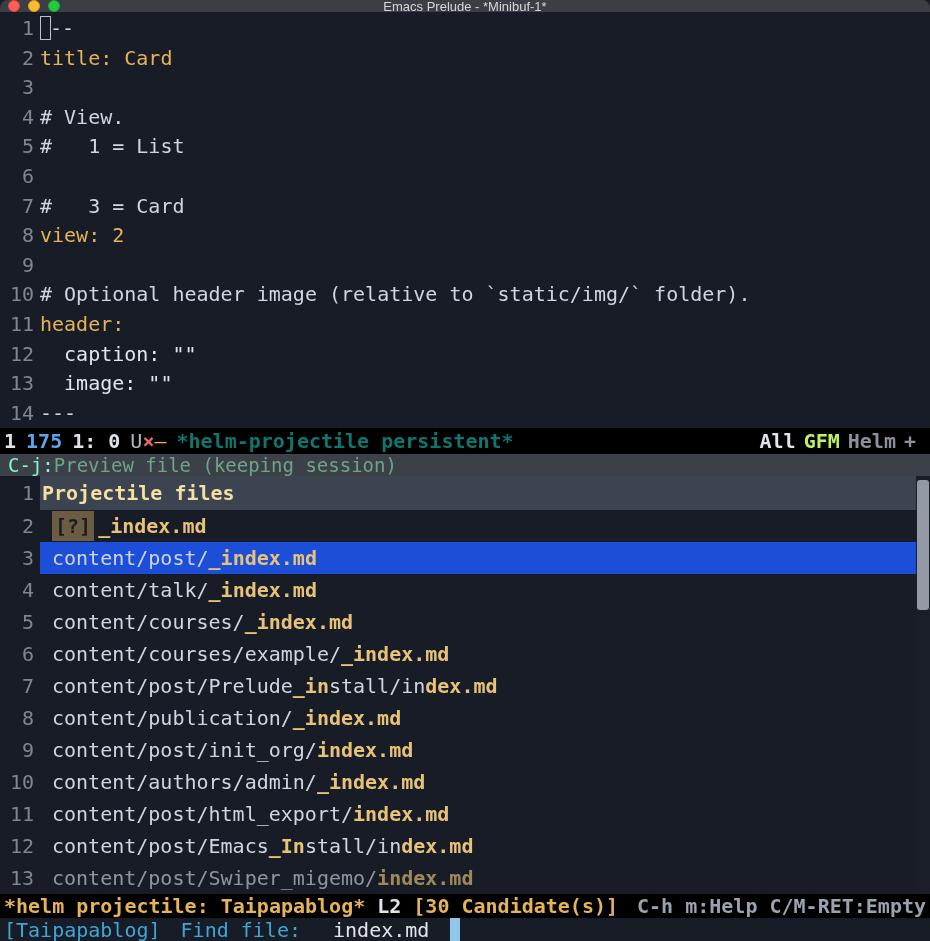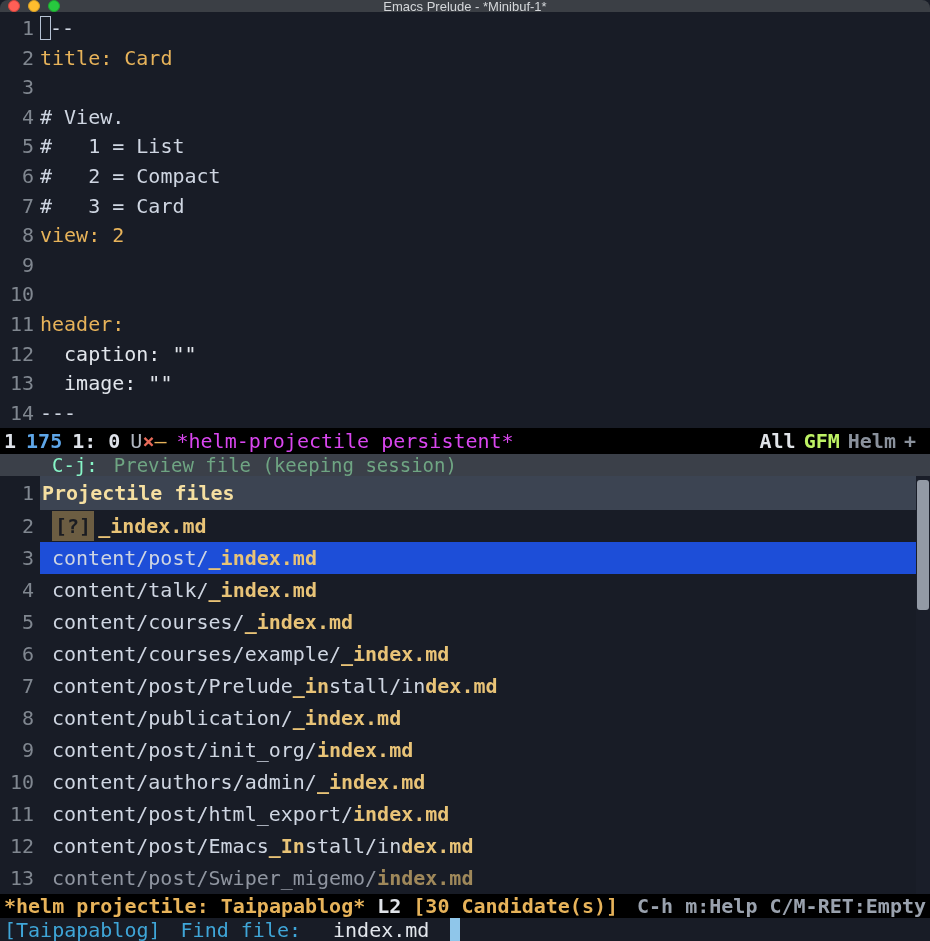--- a/index.html
+++ b/index.html
@@ -81,35 +81,35 @@
     gap:10px;
   }
   .ml-left { display:flex; gap:10px; align-items:center; }
   .ml-right { margin-left:auto; display:flex; gap:8px; align-items:center; padding-right:10px;}
   .ml-num1 { color:#dfe3ea; font-weight:bold; }
   .ml-num-blue { color:#5ea6e8; font-weight:bold; }
   .ml-col { color:#dfe3ea; font-weight:bold; }
   .ml-u { color:#b0b6c0; }
   .ml-x { color:#e76a58; font-weight:bold;}
   .ml-dash { color:#e7b35a; }
-  .ml-buf { color:#d946ef; font-weight:normal; }
+  .ml-buf { color:#0f766e; font-weight:bold; }
   .ml-all { color:#e0e3e8; font-weight:bold;text-align:center; }
   .ml-gfm { color:#bef264; font-weight:bold; }
   .ml-helm { color:#8a919c; font-weight:bold; }
   .ml-plus { color:#8a919c; font-weight:bold; }
   
   .helm-header {
     background:#3b4049;
     height:28px;
     display:flex; align-items:center;
     padding-left:8px;
     font-size:19px;
   }
-  .helm-key { color:#87f5c7;margin-left:44px; }
-  .helm-desc { color:#6fa583; margin-left:16px;text-align:right; }
+  .helm-key { color:#87f5c7; }
+  .helm-desc { color:#6fa583; margin-left:0;text-align:right; }
   
   .helm-body {
     flex:1;
     overflow:hidden;
     position:relative;
   }
   .helm-line {
     display:flex;
     align-items:center;
     line-height:1.5;
@@ -221,36 +221,36 @@
       <div class="line">
         <div class="gutter">4</div>
         <div class="line-content"><span class="comment"># View.</span></div>
       </div>
       <div class="line">
         <div class="gutter">5</div>
         <div class="line-content"><span class="comment">#   1 = List</span></div>
       </div>
       <div class="line">
         <div class="gutter">6</div>
-        <div class="line-content"><span class="comment">#   2 = Compact</span></div>
       </div>
       <div class="line">
         <div class="gutter">7</div>
         <div class="line-content"><span class="comment">#   3 = Card</span></div>
       </div>
       <div class="line">
         <div class="gutter">8</div>
         <div class="line-content"><span class="key">view:</span><span class="key"> 2</span></div>
       </div>
       <div class="line">
         <div class="gutter">9</div>
         <div class="line-content"><span class="plain"></span></div>
       </div>
       <div class="line">
         <div class="gutter">10</div>
+        <div class="line-content"><span class="comment"># Optional header image (relative to `static/img/` folder).</span></div>
       </div>
       <div class="line">
         <div class="gutter">11</div>
         <div class="line-content"><span class="key">header:</span></div>
       </div>
       <div class="line">
         <div class="gutter">12</div>
         <div class="line-content"><span class="plain">  caption: ""</span></div>
       </div>
       <div class="line">

